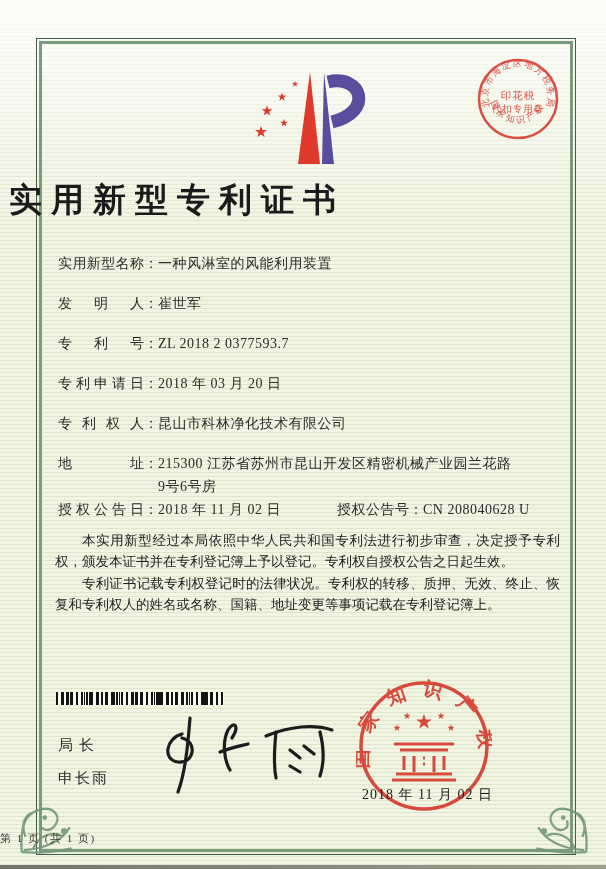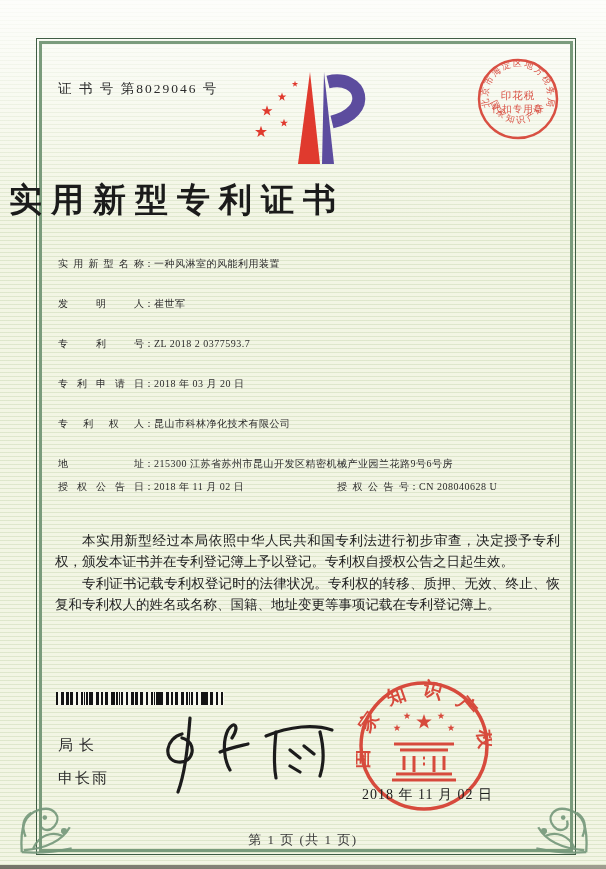--- a/index.html
+++ b/index.html
@@ -19,21 +19,21 @@
     position:absolute;left:36px;top:38px;width:540px;height:817px;
     border:1px solid var(--border-dark,#3f5d44);padding:2px;box-sizing:border-box;
   }
   .frame-inner{width:100%;height:100%;box-sizing:border-box;border:3px solid var(--border-mid,#7a9b7c);}
   .cert-no{position:absolute;left:58px;top:80px;font-size:13.5px;letter-spacing:2px;}
   .logo{position:absolute;left:238px;top:66px;}
   .title{
     position:absolute;left:0;top:178px;width:100%;margin:0;text-align:left;
     font-size:33px;font-weight:700;letter-spacing:9px;text-indent:9px;color:#1b1b1b;
   }
-  .fields{position:absolute;left:58px;top:252px;width:472px;font-size:10px;}
+  .fields{position:absolute;left:58px;top:252px;width:472px;font-size:14px;}
   .frow{display:flex;line-height:23px;margin-bottom:17px;}
   .frow.addr{margin-bottom:0;}
   .flabel{display:inline-block;width:86px;text-align:justify;text-align-last:justify;flex:0 0 86px;}
   .fvalue{letter-spacing:.5px;}
   .addr .fvalue{max-width:358px;}
   .grant-pair-left{display:flex;width:279px;flex:0 0 279px;}
   .grant-pair-right{display:flex;}
   .grant-pair-right .flabel{width:72px;flex:0 0 72px;}
   .paras{position:absolute;left:55px;top:530px;width:505px;font-size:13.5px;line-height:21.3px;text-align:justify;color:#222;}
   .paras p{margin:0;text-indent:2em;}
@@ -47,21 +47,21 @@
   }
   .officer{position:absolute;left:58px;top:736px;font-size:15px;}
   .officer .ttl{letter-spacing:6px;margin-bottom:14px;}
   .officer .nm{letter-spacing:2px;text-align:right;}
   .signature{position:absolute;left:148px;top:712px;}
   .seal-top-svg,.seal-main-svg{position:absolute;}
   .seal-top-svg{left:476px;top:57px;}
   .seal-main-svg{left:356px;top:678px;}
   .seal-svg text,.seal-svg textPath{fill:var(--seal-red,#d5392c);}
   .seal-date{position:absolute;left:362px;top:786px;font-size:14px;letter-spacing:1px;color:#1d1d1d;}
-  .page-footer{position:absolute;left:0;top:831px;width:100%;text-align:center;font-size:13px;letter-spacing:1.5px;color:#3a3a3a;}
+  .page-footer{position:absolute;left:0;top:831px;width:100%;text-align:left;font-size:11px;letter-spacing:1.5px;color:#3a3a3a;}
   .ornament{position:absolute;opacity:.9;}
   .orn-left{left:16px;top:760px;}
   .orn-right{left:496px;top:760px;transform:scaleX(-1);}
   .hidden-defs{position:absolute;width:0;height:0;}
 </style>
 </head>
 <body>
 
 <svg class="hidden-defs" aria-hidden="true">
   <defs>
@@ -71,21 +71,20 @@
     <path id="arcRingB" d="M 15,92 A 56,56 0 1 1 121,92" fill="none"></path>
   </defs>
 </svg>
 
 <div class="page">
 
   <div class="frame">
     <div class="frame-inner"></div>
   </div>
 
-  <div class="cert-no">证 书 号 第8029046 号</div>
 
   <svg class="logo" width="130" height="104" viewBox="0 0 130 104">
     <path d="M72,6 L82,98 L60,98 Z" fill="var(--logo-red,#e03a2e)"></path>
     <path d="M86,6 L96,98 L84,98 Z" fill="var(--logo-purple,#5c4c9e)"></path>
     <path d="M90,16 C124,8 136,46 94,56" stroke="var(--logo-purple,#5c4c9e)" stroke-width="13" fill="none"></path>
     <g fill="var(--logo-red,#e03a2e)">
       <use href="#star5" transform="translate(57,18) scale(0.55)"></use>
       <use href="#star5" transform="translate(44,31) scale(0.75)"></use>
       <use href="#star5" transform="translate(29,45) scale(0.95)"></use>
       <use href="#star5" transform="translate(46,57) scale(0.7)"></use>

